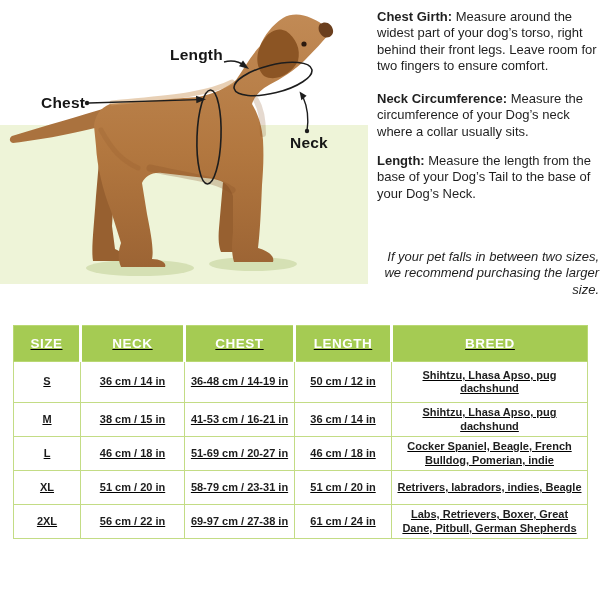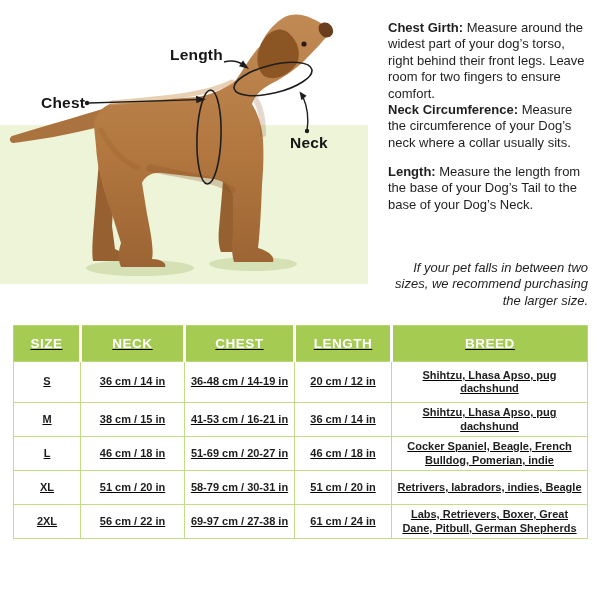--- a/index.html
+++ b/index.html
@@ -9,21 +9,21 @@
   
   .hero-green{position:absolute;left:0;top:125px;width:368px;height:159px;background:#eef4d8;}
   .dog-svg{position:absolute;left:0;top:0;width:340px;height:300px;}
   .diagram-label{position:absolute;font-weight:700;color:#161616;font-size:15.5px;letter-spacing:.2px;}
   .lbl-length{left:170px;top:46px;}
   .lbl-chest{left:41px;top:94px;}
   .lbl-neck{left:290px;top:134px;}
 
   
   .copy{position:absolute;left:377px;top:0;width:222px;color:#1f1f1f;}
-  .copy p{position:absolute;left:0;margin:11px;font-size:13px;line-height:16.4px;}
+  .copy p{position:absolute;left:0;margin:0;font-size:13px;line-height:16.4px;}
   .p1{top:9px;}
   .p2{top:91px;}
   .p3{top:153px;}
   .note{top:249px;font-style:italic;font-size:13px;line-height:17px;text-align:right;}
   .copy b{font-weight:700;}
 
   
   .size-table{position:absolute;left:13px;top:325px;width:574px;border-collapse:collapse;table-layout:fixed;}
   .size-table th{background:#a5cb53;color:#ffffff;font-size:13.5px;font-weight:700;letter-spacing:.5px;
                  height:33px;text-align:center;vertical-align:middle;border:1.5px solid #b9d873;}
@@ -147,41 +147,41 @@
         <th>CHEST</th>
         <th>LENGTH</th>
         <th>BREED</th>
       </tr>
     </thead>
     <tbody>
       <tr class="r-first">
         <td>S</td>
         <td>36 cm / 14 in</td>
         <td>36-48 cm / 14-19 in</td>
-        <td>20 cm / 12 in</td>
+        <td>50 cm / 12 in</td>
         <td>Shihtzu, Lhasa Apso, pug dachshund</td>
       </tr>
       <tr class="r-std">
         <td>M</td>
         <td>38 cm / 15 in</td>
         <td>41-53 cm / 16-21 in</td>
         <td>36 cm / 14 in</td>
         <td>Shihtzu, Lhasa Apso, pug dachshund</td>
       </tr>
       <tr class="r-std">
         <td>L</td>
         <td>46 cm / 18 in</td>
         <td>51-69 cm / 20-27 in</td>
         <td>46 cm / 18 in</td>
         <td>Cocker Spaniel, Beagle, French Bulldog, Pomerian, indie</td>
       </tr>
       <tr class="r-std">
         <td>XL</td>
         <td>51 cm / 20 in</td>
-        <td>58-79 cm / 30-31 in</td>
+        <td>58-79 cm / 23-31 in</td>
         <td>51 cm / 20 in</td>
         <td>Retrivers, labradors, indies, Beagle</td>
       </tr>
       <tr class="r-std">
         <td>2XL</td>
         <td>56 cm / 22 in</td>
         <td>69-97 cm / 27-38 in</td>
         <td>61 cm / 24 in</td>
         <td>Labs, Retrievers, Boxer, Great Dane, Pitbull, German Shepherds</td>
       </tr>

